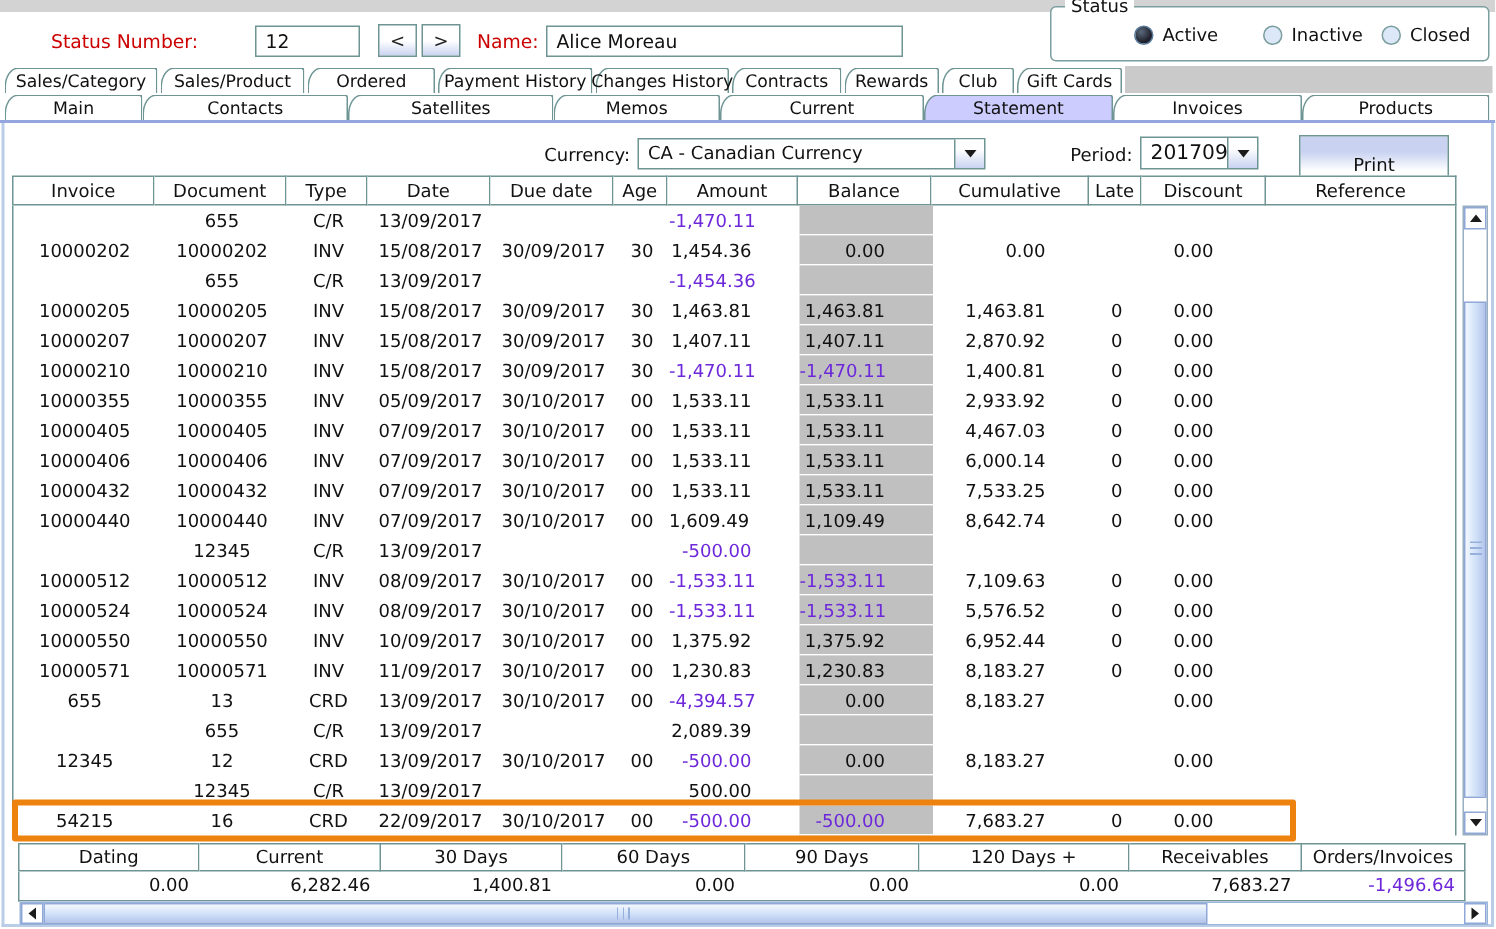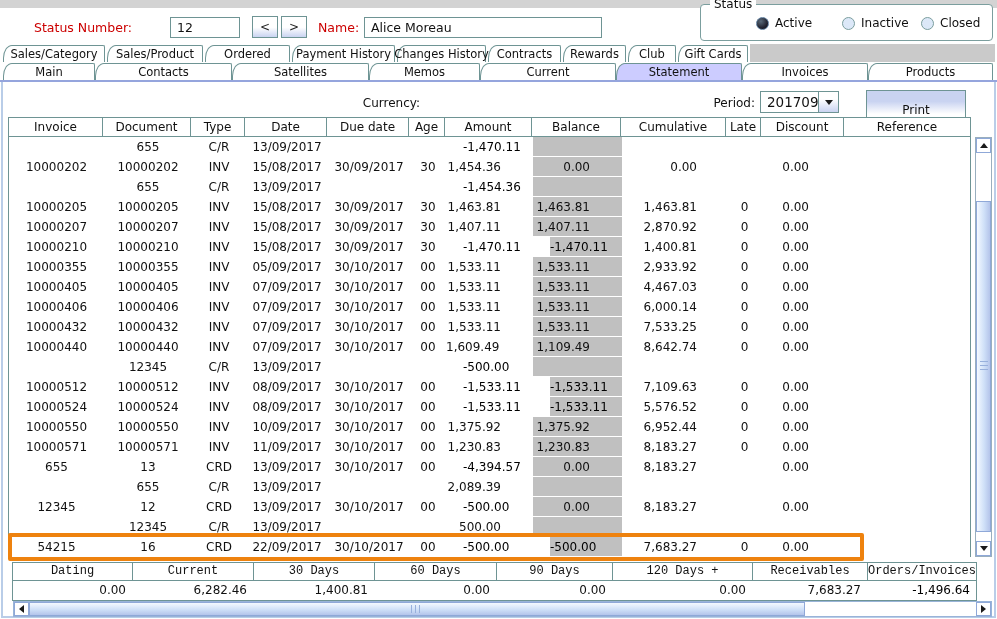--- a/index.html
+++ b/index.html
@@ -63,40 +63,40 @@
   .stable{position:absolute;left:8px;top:117px;width:963px;}
   .thead{display:grid;}
   .thead .hcell{border-top:1px solid #6e9494;border-bottom:1px solid #6e9494;border-right:1px solid #6e9494;
         height:20px;line-height:18px;text-align:center;background:#fff;box-sizing:border-box;font-size:12px;}
   .thead .hcell:first-child{border-left:1px solid #6e9494;}
   .tbody{border-left:1px solid #6e9494;border-right:1px solid #6e9494;}
   .trow{display:grid;height:20px;line-height:20px;}
   .cell{box-sizing:border-box;white-space:nowrap;overflow:hidden;font-size:12px;}
   .al-c{text-align:center;} .al-r{text-align:right;} .al-l{text-align:left;padding-left:6px;}
   .cell-bal{background:#c0c0c0;border-bottom:1px solid #fff;}
-  .neg{color:#000000;margin-left:17px;}
+  .neg{color:#6d28d9;}
 
   .hl-box{position:absolute;left:8px;height:28px;width:856px;border:4px solid #ee820e;
           border-radius:2px;box-sizing:border-box;pointer-events:none;}
 
   
   .vsb{position:absolute;left:975px;top:137px;width:17px;height:420px;background:#fff;
        border:1px solid #99aebe;box-sizing:border-box;}
   .vsb .btn{position:absolute;left:0;width:15px;height:15px;background:#fff;border:1px solid #8fa8d8;
        box-sizing:border-box;display:flex;align-items:center;justify-content:center;}
   .vsb .thumb{position:absolute;left:0;width:15px;border:1px solid #8fa8d8;box-sizing:border-box;
        background:linear-gradient(90deg,#f4f9ff 0%,#cfe0f8 55%,#b4c4ea 100%);}
   .vsb .thumb .grip{position:absolute;left:3px;top:50%;margin-top:-6px;width:8px;height:11px;
        background:repeating-linear-gradient(to bottom,#98b0dc 0 1px,rgba(0,0,0,0) 1px 4px);}
 
   
   .sumtbl{position:absolute;left:12px;top:562px;width:965px;}
   .sumhead{display:grid;}
   .sumhead .hcell{border-top:1px solid #6e9494;border-bottom:1px solid #6e9494;border-right:1px solid #6e9494;
-       height:19px;line-height:17px;text-align:center;background:#fff;box-sizing:border-box;font-size:12px;font-family:Liberation Mono, monospace;}
+       height:19px;line-height:17px;text-align:center;background:#fff;box-sizing:border-box;font-size:12px;}
   .sumhead .hcell:first-child{border-left:1px solid #6e9494;}
   .sumvals{display:grid;border-left:1px solid #6e9494;border-right:1px solid #6e9494;border-bottom:1px solid #6e9494;
        box-sizing:border-box;}
   .sumvals .cell{height:19px;line-height:19px;text-align:right;padding-right:8px;font-size:12px;}
 
   
   .hsb{position:absolute;left:13px;top:601px;width:979px;height:16px;background:#fff;
        border:1px solid #99b4d8;box-sizing:border-box;}
   .hsb .btn{position:absolute;top:0;width:15px;height:14px;background:#fff;border:1px solid #8fa8d8;
        box-sizing:border-box;display:flex;align-items:center;justify-content:center;}
@@ -156,20 +156,26 @@
       <div class="tab" style="width: 136px;">Current</div>
       <div class="tab selected" style="width: 126px;">Statement</div>
       <div class="tab" style="width: 126px;">Invoices</div>
       <div class="tab" style="width: 125px;">Products</div>
     </div>
   <div class="tabline"></div>
 
   <div class="panel"></div>
 
   <div class="plain-lbl" style="left:352px;top:96px;width:68px;text-align:right;">Currency:</div>
+  <div class="combo" style="left:425px;top:92px;width:232px;height:21px;">
+    <span>CA - Canadian Currency</span>
+    <span class="arrow">
+        <span class="tri-down"></span>
+      </span>
+  </div>
   <div class="plain-lbl" style="left:700px;top:96px;width:55px;text-align:right;">Period:</div>
   <div class="combo" style="left:760px;top:91px;width:79px;height:22px;font-size:13.5px;line-height:20px;">
     <span>201709</span>
     <span class="arrow">
         <span class="tri-down"></span>
       </span>
   </div>
   <div class="print-btn">Print</div>
 
   <div class="stable">

